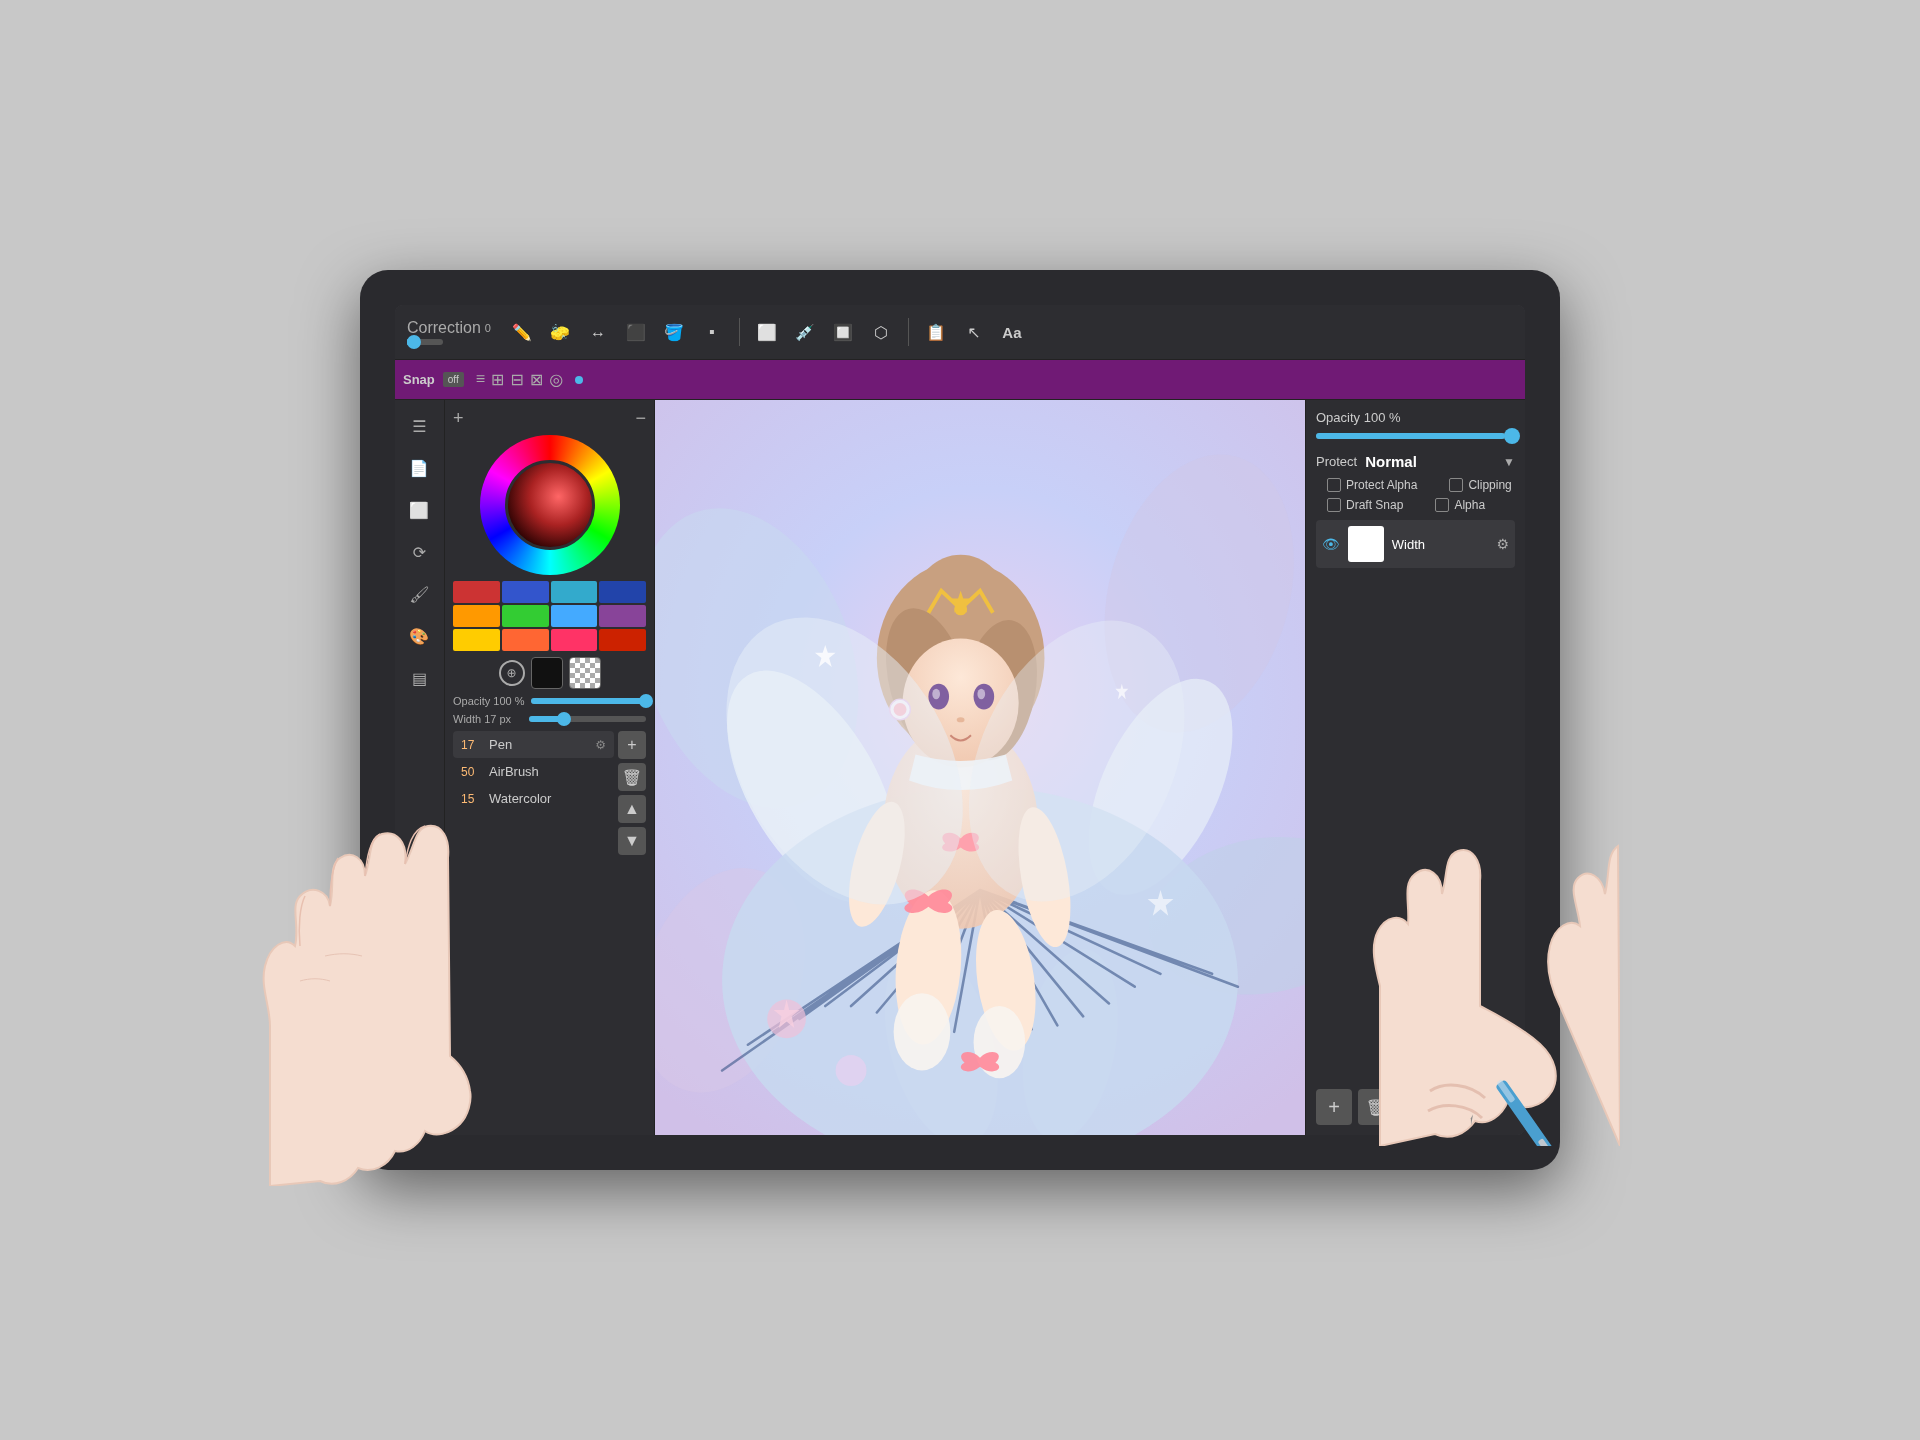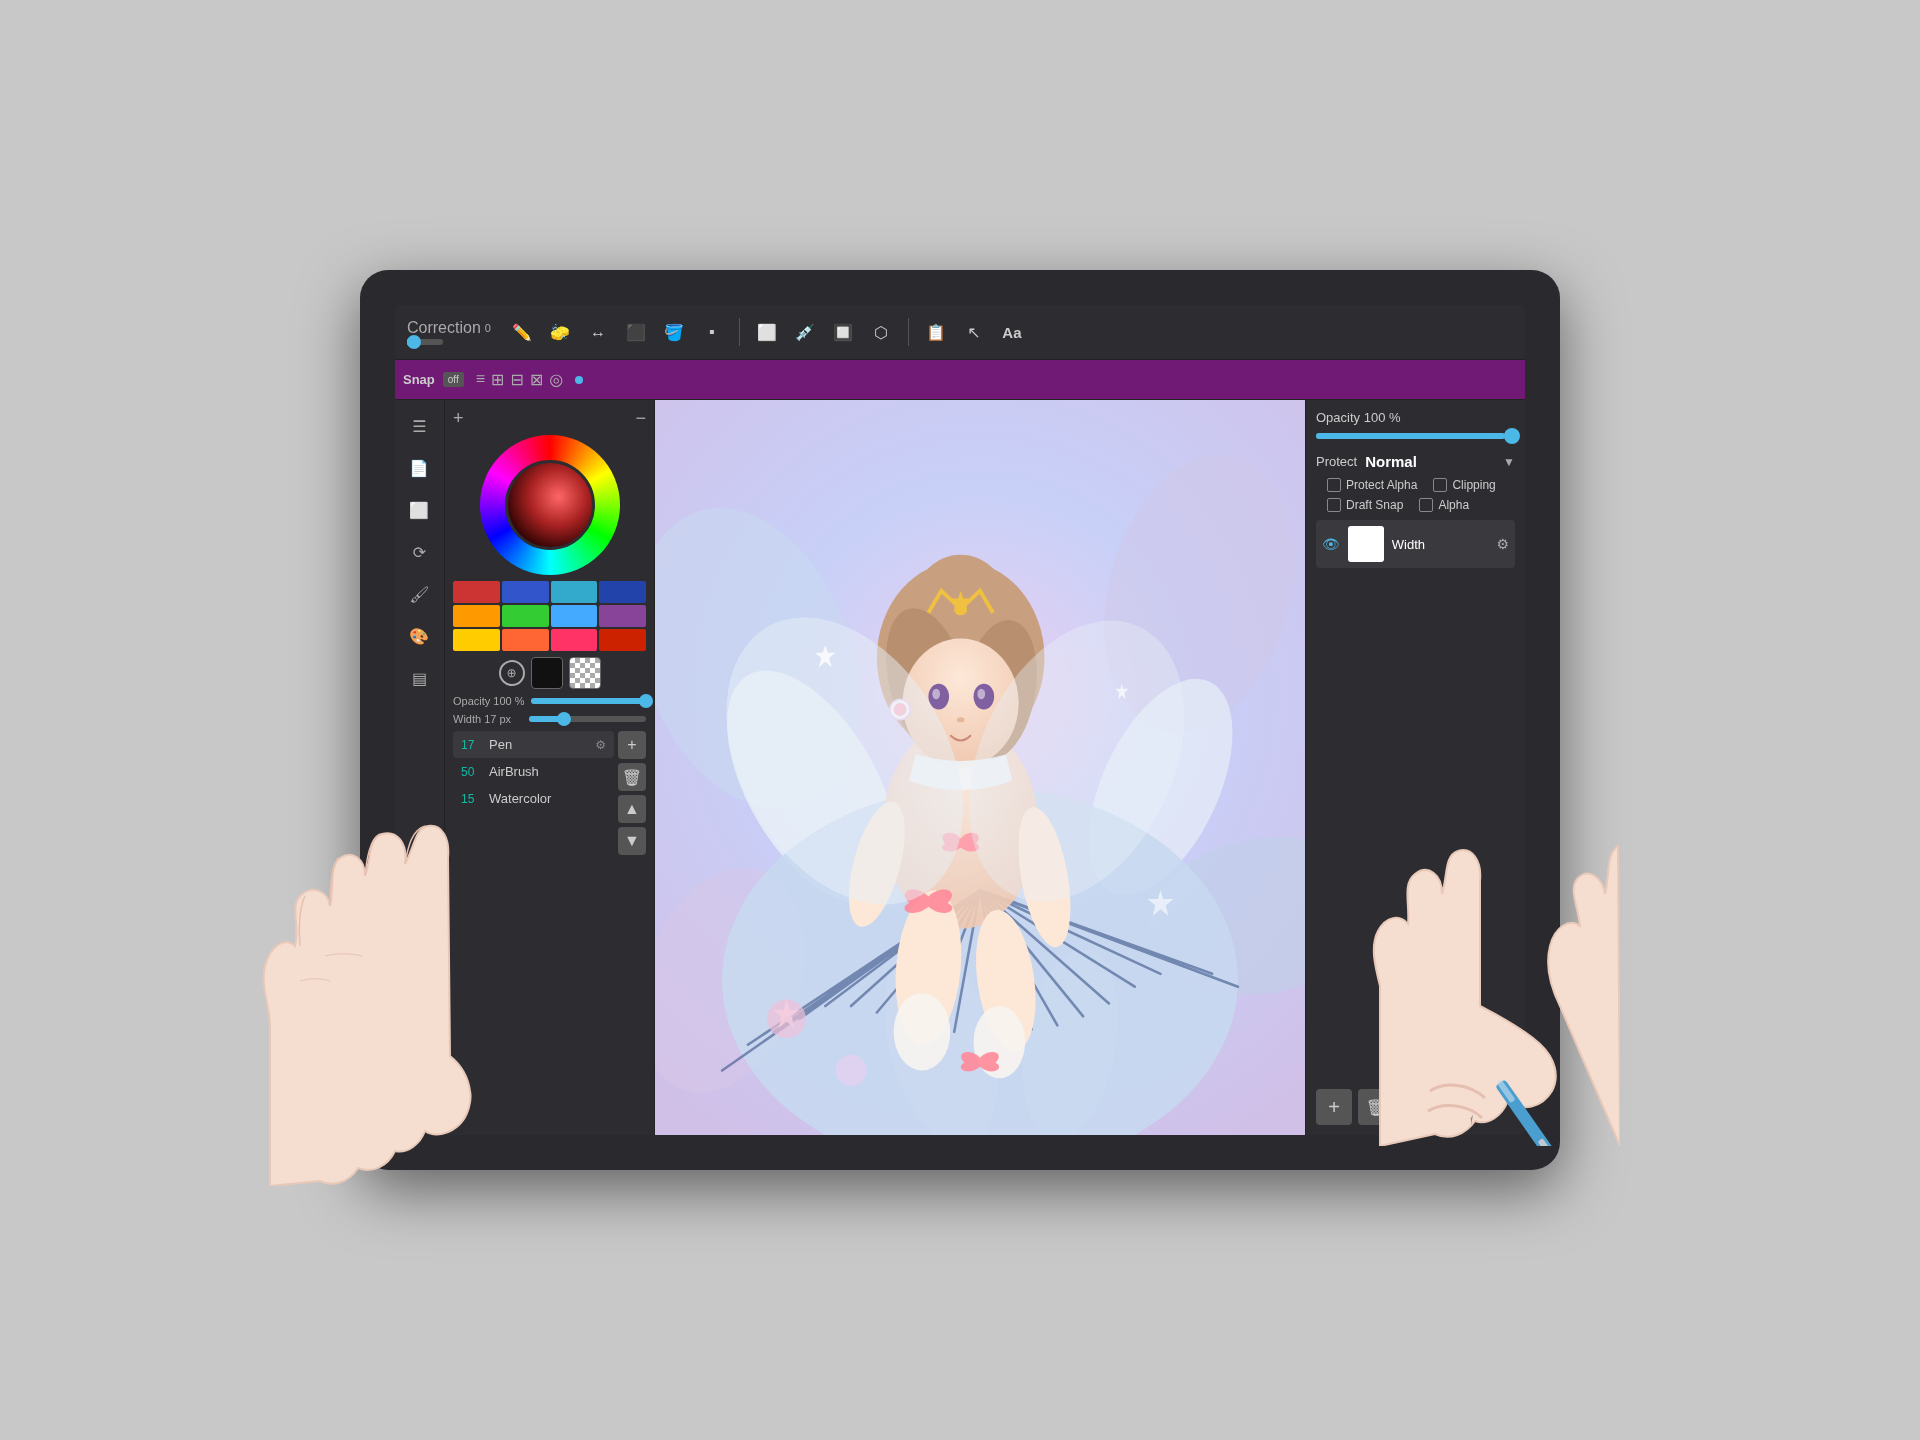--- a/index.html
+++ b/index.html
@@ -206,21 +206,21 @@
     .brush-item {
       display: flex;
       align-items: center;
       padding: 6px 8px;
       border-radius: 4px;
       cursor: pointer;
       gap: 8px;
     }
     .brush-item.active { background: #3a3a3e; }
     .brush-num {
-      color: #14b8a6;
+      color: #fdba74;
       font-size: 12px;
       min-width: 20px;
     }
     .brush-name {
       color: #ccc;
       font-size: 13px;
       flex: 1;
     }
     .brush-settings-icon {
       color: #888;
@@ -304,21 +304,21 @@
     }
 
     .layer-options {
       display: flex;
       flex-direction: column;
       gap: 6px;
     }
     .layer-option-row {
       display: flex;
       align-items: flex-start;
-      gap: 16px;
+      gap: 32px;
       padding-left: 11px;
     }
     .checkbox-item {
       display: flex;
       align-items: center;
       gap: 5px;
     }
     .checkbox-box {
       width: 14px;
       height: 14px;

